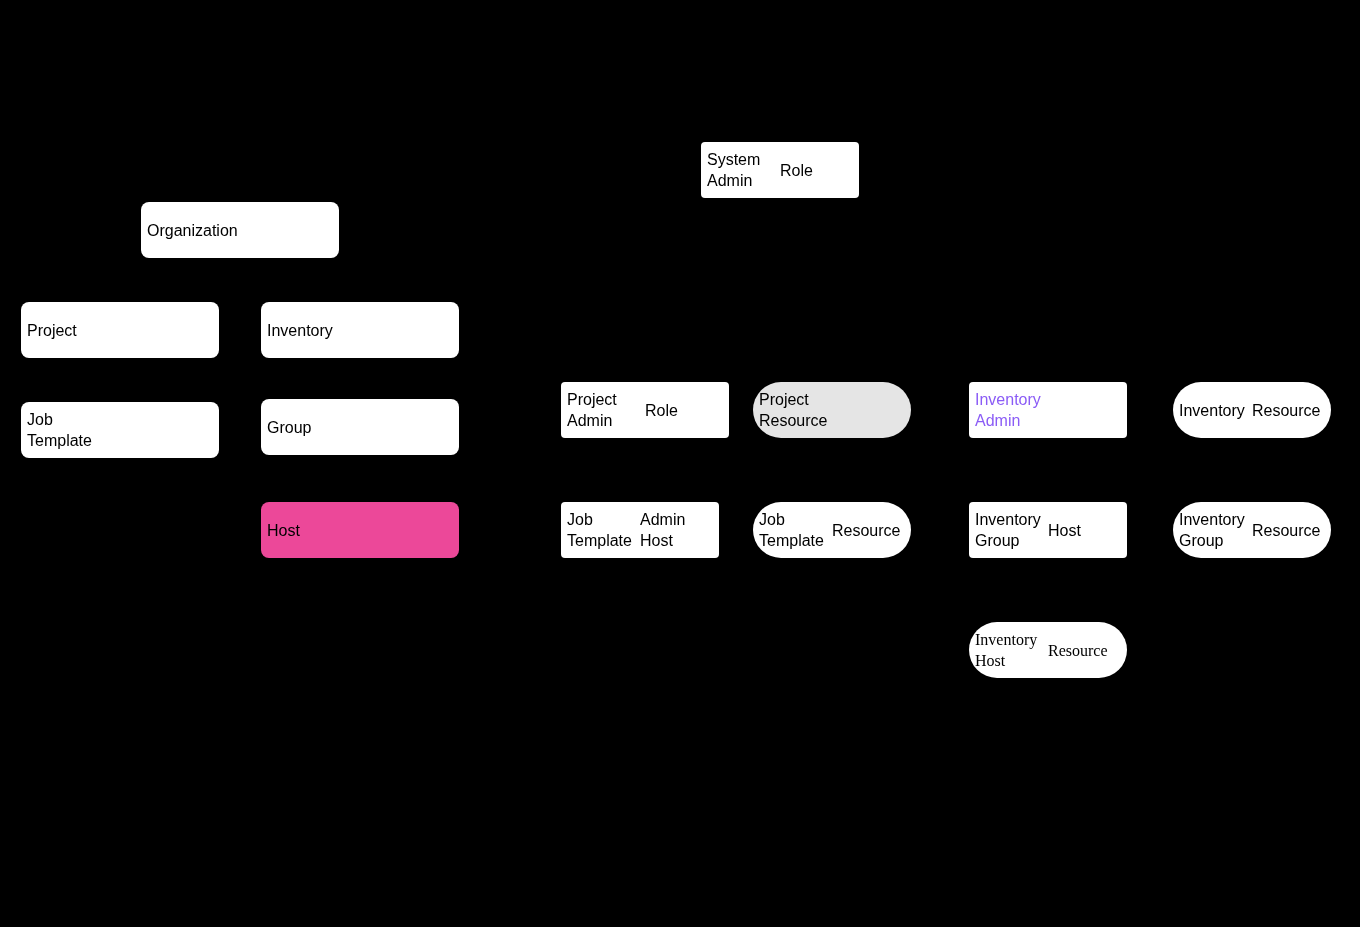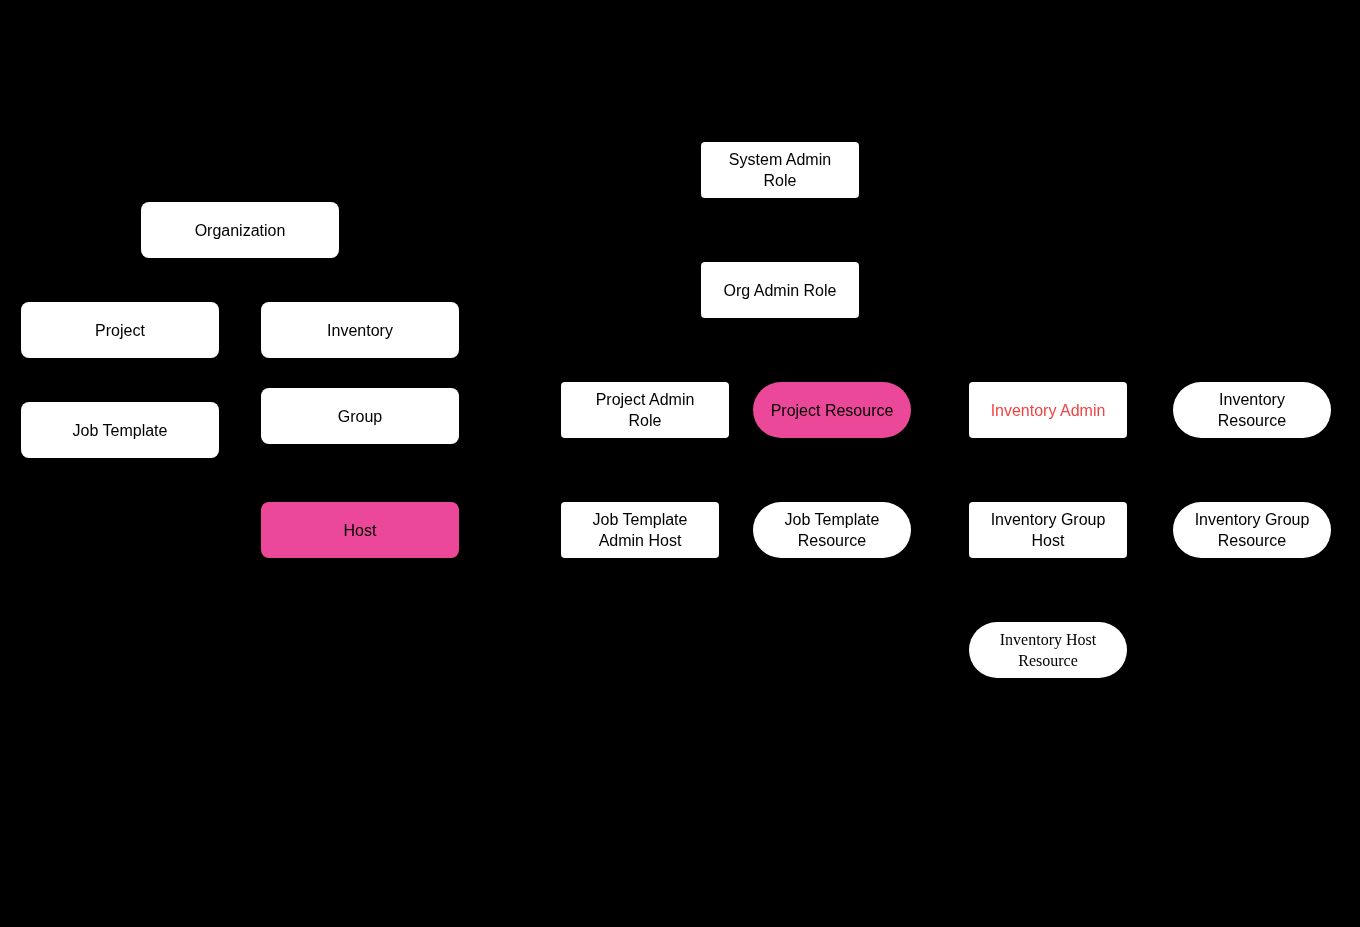--- a/index.html
+++ b/index.html
@@ -13,24 +13,24 @@
     height: 927px;
     background: #000000;
     overflow: hidden;
     font-family: "Liberation Sans", sans-serif;
   }
   .node {
     position: absolute;
     background: #ffffff;
     color: #000000;
     display: flex;
-    flex-direction: column;
+    flex-direction: row;
     align-items: center;
     justify-content: center;
-    text-align: center;
+    text-align: left;
     font-size: 16px;
     line-height: 21px;
     box-sizing: border-box;
     padding: 2px 6px;
   }
   
   .node.rrect { border-radius: 8px; }
   
   .node.rect  { border-radius: 4px; }
   
@@ -55,52 +55,48 @@
   <div class="node rrect" style="left: 261px; top: 302px; width: 198px; height: 56px; background: rgb(255, 255, 255); color: rgb(0, 0, 0);">
     <div class="line">Inventory</div>
     <div class="line"></div>
   </div>
 
   <div class="node rrect" style="left: 21px; top: 402px; width: 198px; height: 56px; background: rgb(255, 255, 255); color: rgb(0, 0, 0);">
     <div class="line">Job Template</div>
     <div class="line"></div>
   </div>
 
-  <div class="node rrect" style="left: 261px; top: 388px; width: 198px; height: 56px; background: rgb(255, 255, 255); color: rgb(0, 0, 0);">
+  <div class="node rrect" style="left: 261px; top: 399px; width: 198px; height: 56px; background: rgb(255, 255, 255); color: rgb(0, 0, 0);">
     <div class="line">Group</div>
     <div class="line"></div>
   </div>
 
   <div class="node rrect" style="left: 261px; top: 502px; width: 198px; height: 56px; background: #ec4899; color: rgb(0, 0, 0);">
     <div class="line">Host</div>
     <div class="line"></div>
   </div>
 
   <div class="node rect" style="left: 701px; top: 142px; width: 158px; height: 56px; background: rgb(255, 255, 255); color: rgb(0, 0, 0);">
     <div class="line">System Admin</div>
     <div class="line">Role</div>
   </div>
 
-  <div class="node rect" style="left: 701px; top: 262px; width: 158px; height: 56px; background: rgb(255, 255, 255); color: rgb(0, 0, 0);">
-    <div class="line">Org Admin Role</div>
-    <div class="line"></div>
-  </div>
 
 
   <div class="node rect" style="left: 561px; top: 382px; width: 168px; height: 56px; background: rgb(255, 255, 255); color: rgb(0, 0, 0);">
     <div class="line">Project Admin</div>
     <div class="line">Role</div>
   </div>
 
-  <div class="node pill" style="left: 753px; top: 382px; width: 158px; height: 56px; background: #ec4899; color: rgb(0, 0, 0);">
+  <div class="node pill" style="left: 753px; top: 382px; width: 158px; height: 56px; background: #e5e5e5; color: rgb(0, 0, 0);">
     <div class="line">Project Resource</div>
     <div class="line"></div>
   </div>
 
-  <div class="node rect" style="left: 969px; top: 382px; width: 158px; height: 56px; background: rgb(255, 255, 255); color: #ef4444;">
+  <div class="node rect" style="left: 969px; top: 382px; width: 158px; height: 56px; background: rgb(255, 255, 255); color: #8b5cf6;">
     <div class="line">Inventory Admin</div>
     <div class="line"></div>
   </div>
 
   <div class="node pill" style="left: 1173px; top: 382px; width: 158px; height: 56px; background: rgb(255, 255, 255); color: rgb(0, 0, 0);">
     <div class="line">Inventory</div>
     <div class="line">Resource</div>
   </div>
 
   <div class="node rect" style="left: 561px; top: 502px; width: 158px; height: 56px; background: rgb(255, 255, 255); color: rgb(0, 0, 0);">

